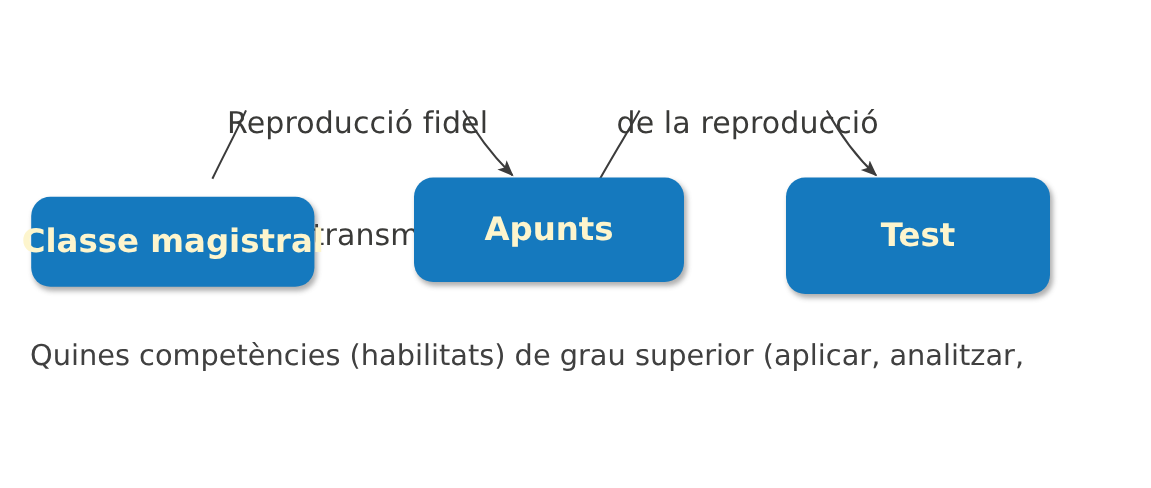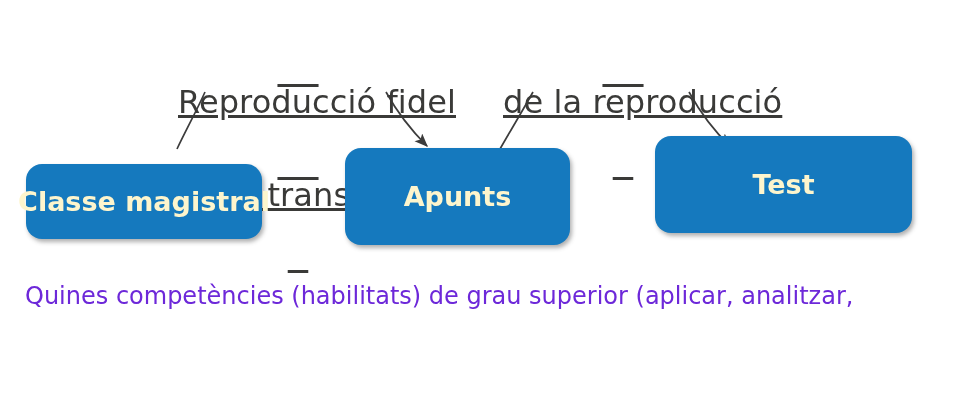--- a/index.html
+++ b/index.html
@@ -27,25 +27,24 @@
     height: 407px;
     pointer-events: none;
   }
 
   
   .annotation {
     position: absolute;
     text-align: center;
     color: #3a3a38;
     font-family: "DejaVu Sans", sans-serif;
-    font-size: 32px;
+    font-size: 25px;
     line-height: 31px;
     white-space: pre;
     letter-spacing: 0.1px;
-    text-decoration: underline;
   }
   .annotation .ann-line { display: block; }
 
   
   .process-box {
     position: absolute;
     background: #1579be;
     border-radius: 16px;
     box-shadow: 2px 3px 4px rgba(80,80,80,0.45);
     display: flex;
@@ -61,21 +60,21 @@
     text-align: center;
     white-space: nowrap;
   }
 
   
   #question {
     position: absolute;
     left: 25px;
     top: 280px;
     width: 900px;
-    color: #6d28d9;
+    color: #404040;
     font-family: "DejaVu Sans", sans-serif;
     font-size: 24px;
     line-height: 32px;
   }
   #question .q-line { display: block; white-space: pre; }
 </style>
 </head>
 <body>
 
 <div id="canvas">
@@ -100,25 +99,25 @@
   </div>
 
   <div class="annotation" id="annotation-2" style="left: 503px; top: 25px; width: 240px;">
     <span class="ann-line">de la reproducció</span>
   </div>
 
   <div class="process-box" id="box-classe-magistral" style="left: 26px; top: 164px; width: 236px; height: 75px;">
     <span class="box-label">Classe magistral</span>
   </div>
 
-  <div class="process-box" id="box-apunts" style="left: 345px; top: 148px; width: 225px; height: 97px;">
+  <div class="process-box" id="box-apunts" style="left: 345px; top: 148px; width: 225px; height: 87px;">
     <span class="box-label">Apunts</span>
   </div>
 
-  <div class="process-box" id="box-test" style="left: 655px; top: 136px; width: 257px; height: 97px;">
+  <div class="process-box" id="box-test" style="left: 655px; top: 148px; width: 220px; height: 97px;">
     <span class="box-label">Test</span>
   </div>
 
   <div id="question">
     <span class="q-line">Quines competències (habilitats) de grau superior (aplicar, analitzar,</span>
   </div>
 
 </div>
 
 </body></html>

